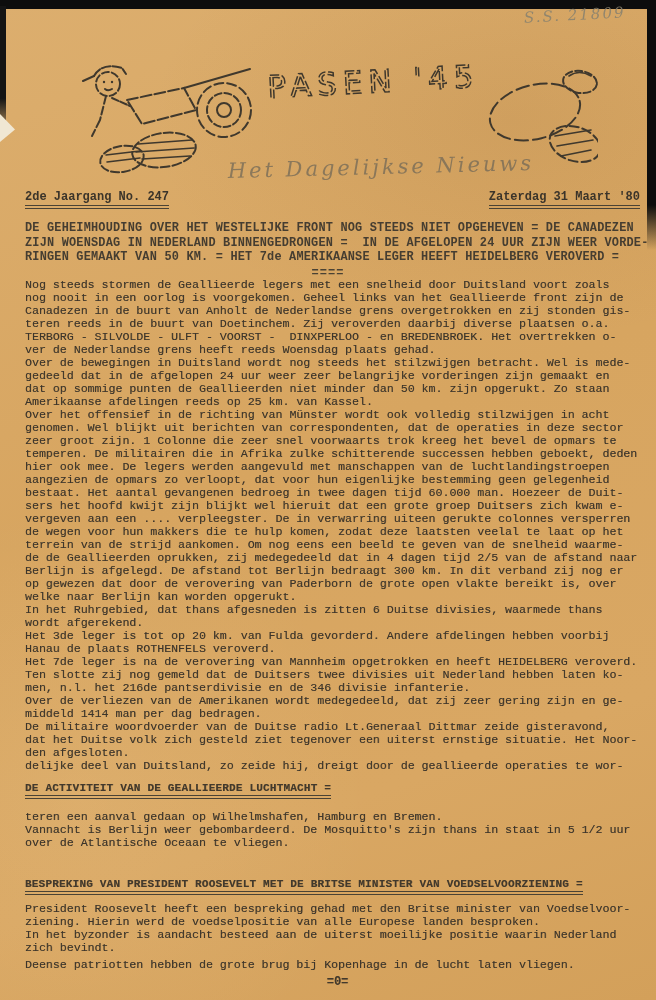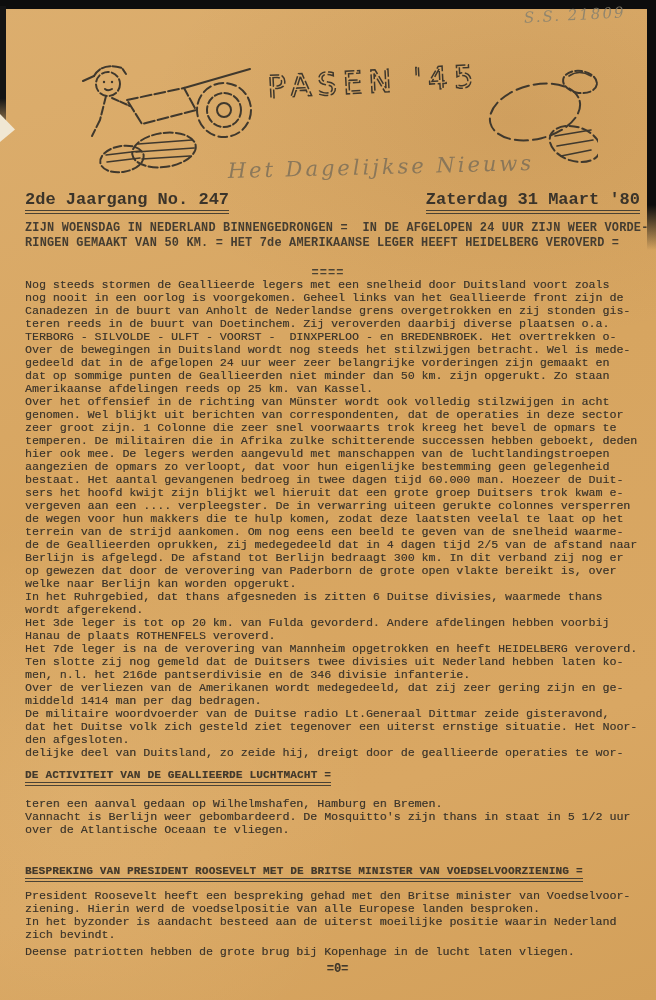--- a/index.html
+++ b/index.html
@@ -18,21 +18,21 @@
   .edge-notch{position:absolute;left:0;top:114px;width:15px;height:28px;background:#f0e7d3;
     clip-path:polygon(0 0,100% 55%,0 100%);}
   
   .archive-number{position:absolute;left:524px;top:6px;color:#87816f;opacity:.85;
     font-family:"DejaVu Serif",serif;font-style:italic;font-size:15px;letter-spacing:2px;
     transform:rotate(-3deg);}
   
   .masthead-svg{position:absolute;left:58px;top:52px;}
   
   .issue-row{position:absolute;top:190px;left:25px;right:16px;display:flex;
-    justify-content:space-between;align-items:flex-end;font-size:17px;font-weight:bold;
+    justify-content:space-between;align-items:flex-end;font-size:12px;font-weight:bold;
     color:#3b342a;gap:29px;}
   .underl{display:inline-block;border-bottom:4px double #4a4234;padding-bottom:1px;}
   
   .headline{position:absolute;top:221px;left:25px;right:8px;color:#453d31;font-weight:bold;
     font-size:11.9px;letter-spacing:.2px;}
   .hl-line{line-height:14.6px;white-space:pre;}
   .headline-sep{position:absolute;top:266px;left:0;width:656px;text-align:center;
     color:#4a4234;font-weight:bold;font-size:12px;letter-spacing:1px;}
   
   .bodytext{position:absolute;top:278px;left:25px;right:6px;color:#3c352b;font-size:11.6px;
@@ -88,44 +88,46 @@
     <text x="210" y="46" font-size="31" letter-spacing="6" stroke="#3f382d" stroke-width="1.5" fill="none" font-family="'DejaVu Sans',sans-serif" stroke-dasharray="9 2.5" transform="rotate(-3 210 46)">PASEN '45</text>
     <text x="170" y="126" font-size="21" letter-spacing="3" fill="#6f6757" opacity="0.72" font-family="'DejaVu Serif',serif" font-style="italic" transform="rotate(-1.5 170 126)">Het Dagelijkse Nieuws</text>
   </svg>
 
   <div class="issue-row">
     <span class="underl">2de Jaargang No. 247</span>
     <span class="underl">Zaterdag 31 Maart '80</span>
   </div>
 
   <div class="headline" id="headline">
+      <div class="hl-line">DE GEHEIMHOUDING OVER HET WESTELIJKE FRONT NOG STEEDS NIET OPGEHEVEN = DE CANADEZEN</div>
       <div class="hl-line">ZIJN WOENSDAG IN NEDERLAND BINNENGEDRONGEN =  IN DE AFGELOPEN 24 UUR ZIJN WEER VORDE-</div>
       <div class="hl-line">RINGEN GEMAAKT VAN 50 KM. = HET 7de AMERIKAANSE LEGER HEEFT HEIDELBERG VEROVERD =</div>
     </div>
   <div class="headline-sep">====</div>
 
   <div class="bodytext" id="body-content">
       <div class="para">
         <div class="t-line">Nog steeds stormen de Geallieerde legers met een snelheid door Duitsland voort zoals</div>
         <div class="t-line">nog nooit in een oorlog is voorgekomen. Geheel links van het Geallieerde front zijn de</div>
         <div class="t-line">Canadezen in de buurt van Anholt de Nederlandse grens overgetrokken en zij stonden gis-</div>
         <div class="t-line">teren reeds in de buurt van Doetinchem. Zij veroverden daarbij diverse plaatsen o.a.</div>
         <div class="t-line">TERBORG - SILVOLDE - ULFT - VOORST -  DINXPERLOO - en BREDENBROEK. Het overtrekken o-</div>
+        <div class="t-line">ver de Nederlandse grens heeft reeds Woensdag plaats gehad.</div>
         <div class="t-line">Over de bewegingen in Duitsland wordt nog steeds het stilzwijgen betracht. Wel is mede-</div>
         <div class="t-line">gedeeld dat in de afgelopen 24 uur weer zeer belangrijke vorderingen zijn gemaakt en</div>
         <div class="t-line">dat op sommige punten de Geallieerden niet minder dan 50 km. zijn opgerukt. Zo staan</div>
         <div class="t-line">Amerikaanse afdelingen reeds op 25 km. van Kassel.</div>
         <div class="t-line">Over het offensief in de richting van Münster wordt ook volledig stilzwijgen in acht</div>
         <div class="t-line">genomen. Wel blijkt uit berichten van correspondenten, dat de operaties in deze sector</div>
         <div class="t-line">zeer groot zijn. 1 Colonne die zeer snel voorwaarts trok kreeg het bevel de opmars te</div>
         <div class="t-line">temperen. De militairen die in Afrika zulke schitterende successen hebben geboekt, deden</div>
         <div class="t-line">hier ook mee. De legers werden aangevuld met manschappen van de luchtlandingstroepen</div>
         <div class="t-line">aangezien de opmars zo verloopt, dat voor hun eigenlijke bestemming geen gelegenheid</div>
         <div class="t-line">bestaat. Het aantal gevangenen bedroeg in twee dagen tijd 60.000 man. Hoezeer de Duit-</div>
-        <div class="t-line">sers het hoofd kwijt zijn blijkt wel hieruit dat een grote groep Duitsers trok kwam e-</div>
+        <div class="t-line">sers het hoofd kwijt zijn blijkt wel hieruit dat een grote groep Duitsers zich kwam e-</div>
         <div class="t-line">vergeven aan een .... verpleegster. De in verwarring uiteen gerukte colonnes versperren</div>
         <div class="t-line">de wegen voor hun makkers die te hulp komen, zodat deze laatsten veelal te laat op het</div>
         <div class="t-line">terrein van de strijd aankomen. Om nog eens een beeld te geven van de snelheid waarme-</div>
         <div class="t-line">de de Geallieerden oprukken, zij medegedeeld dat in 4 dagen tijd 2/5 van de afstand naar</div>
         <div class="t-line">Berlijn is afgelegd. De afstand tot Berlijn bedraagt 300 km. In dit verband zij nog er</div>
         <div class="t-line">op gewezen dat door de verovering van Paderborn de grote open vlakte bereikt is, over</div>
         <div class="t-line">welke naar Berlijn kan worden opgerukt.</div>
         <div class="t-line">In het Ruhrgebied, dat thans afgesneden is zitten 6 Duitse divisies, waarmede thans</div>
         <div class="t-line">wordt afgerekend.</div>
         <div class="t-line">Het 3de leger is tot op 20 km. van Fulda gevorderd. Andere afdelingen hebben voorbij</div>

